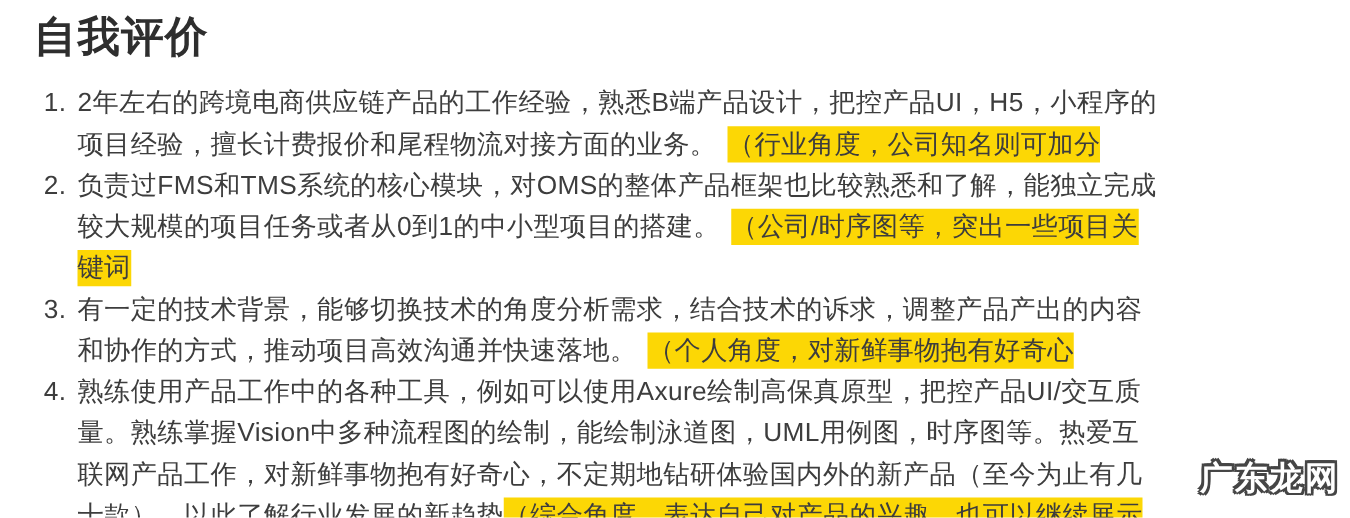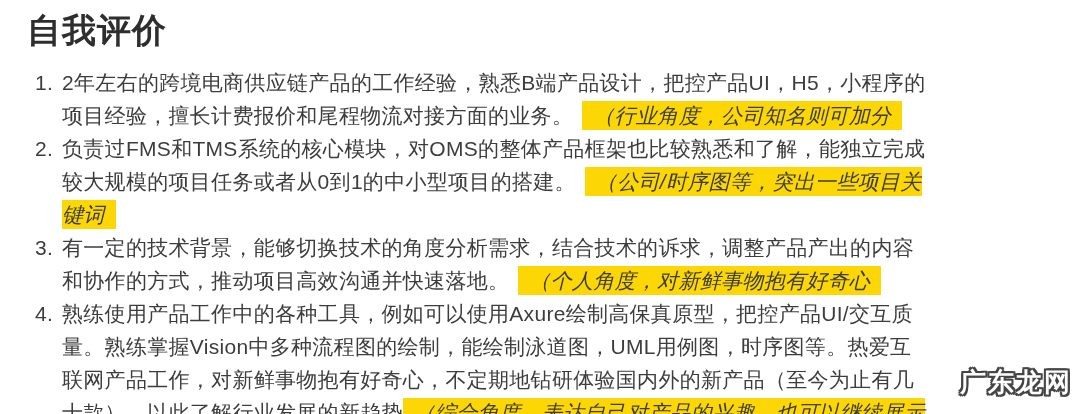--- a/index.html
+++ b/index.html
@@ -41,22 +41,21 @@
     letter-spacing: 0.3px;
   }
   .num {
     position: absolute;
     left: 8px;
     top: 0;
   }
   mark.hl {
     background: var(--hl, #FCD705);
     color: inherit;
-    padding: 3px 11px;
-    font-style: italic;
+    padding: 3px 0;
   }
   mark.hl.gap {
     margin-left: 9px;
   }
   .watermark {
     position: absolute;
     right: 8px;
     bottom: 14px;
     font-size: 26px;
     font-weight: 700;

